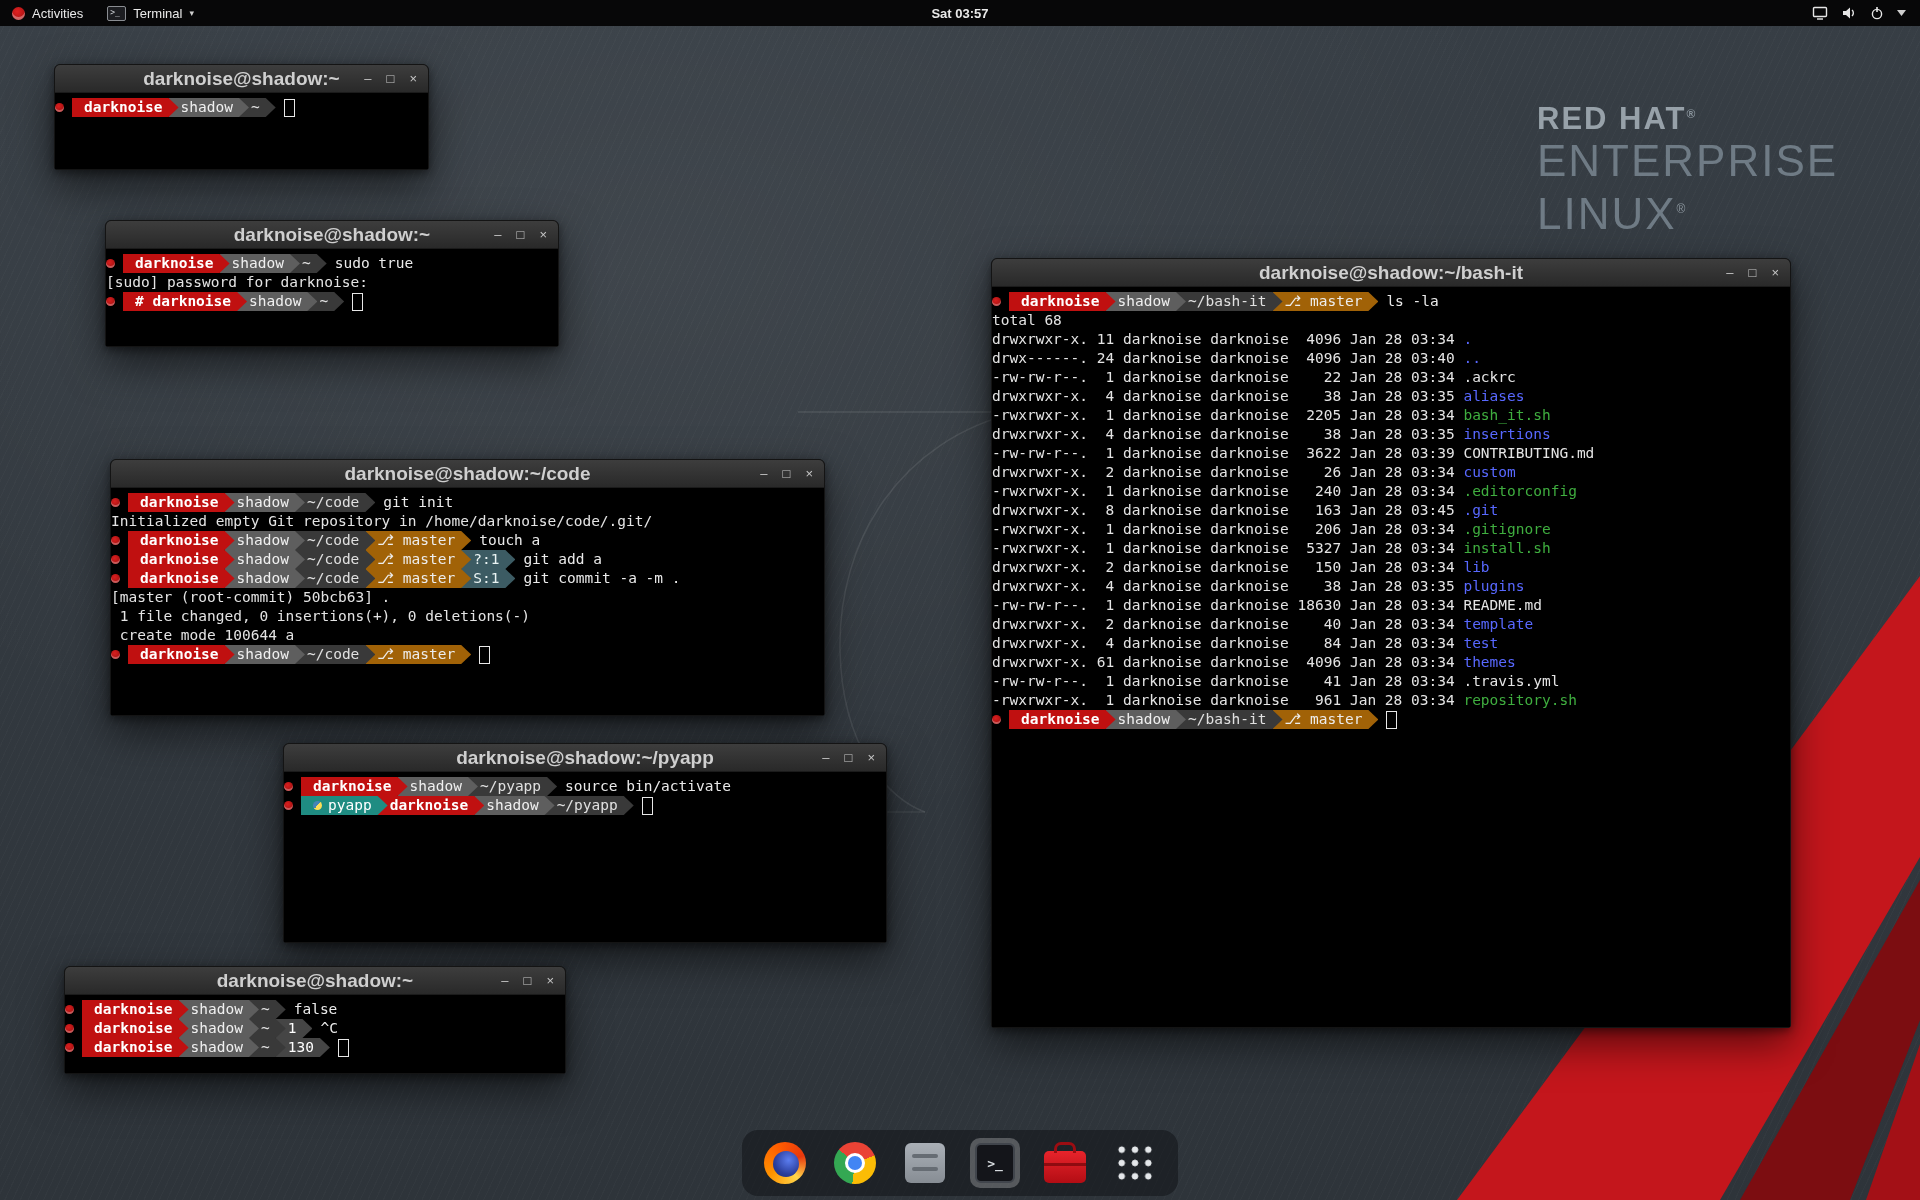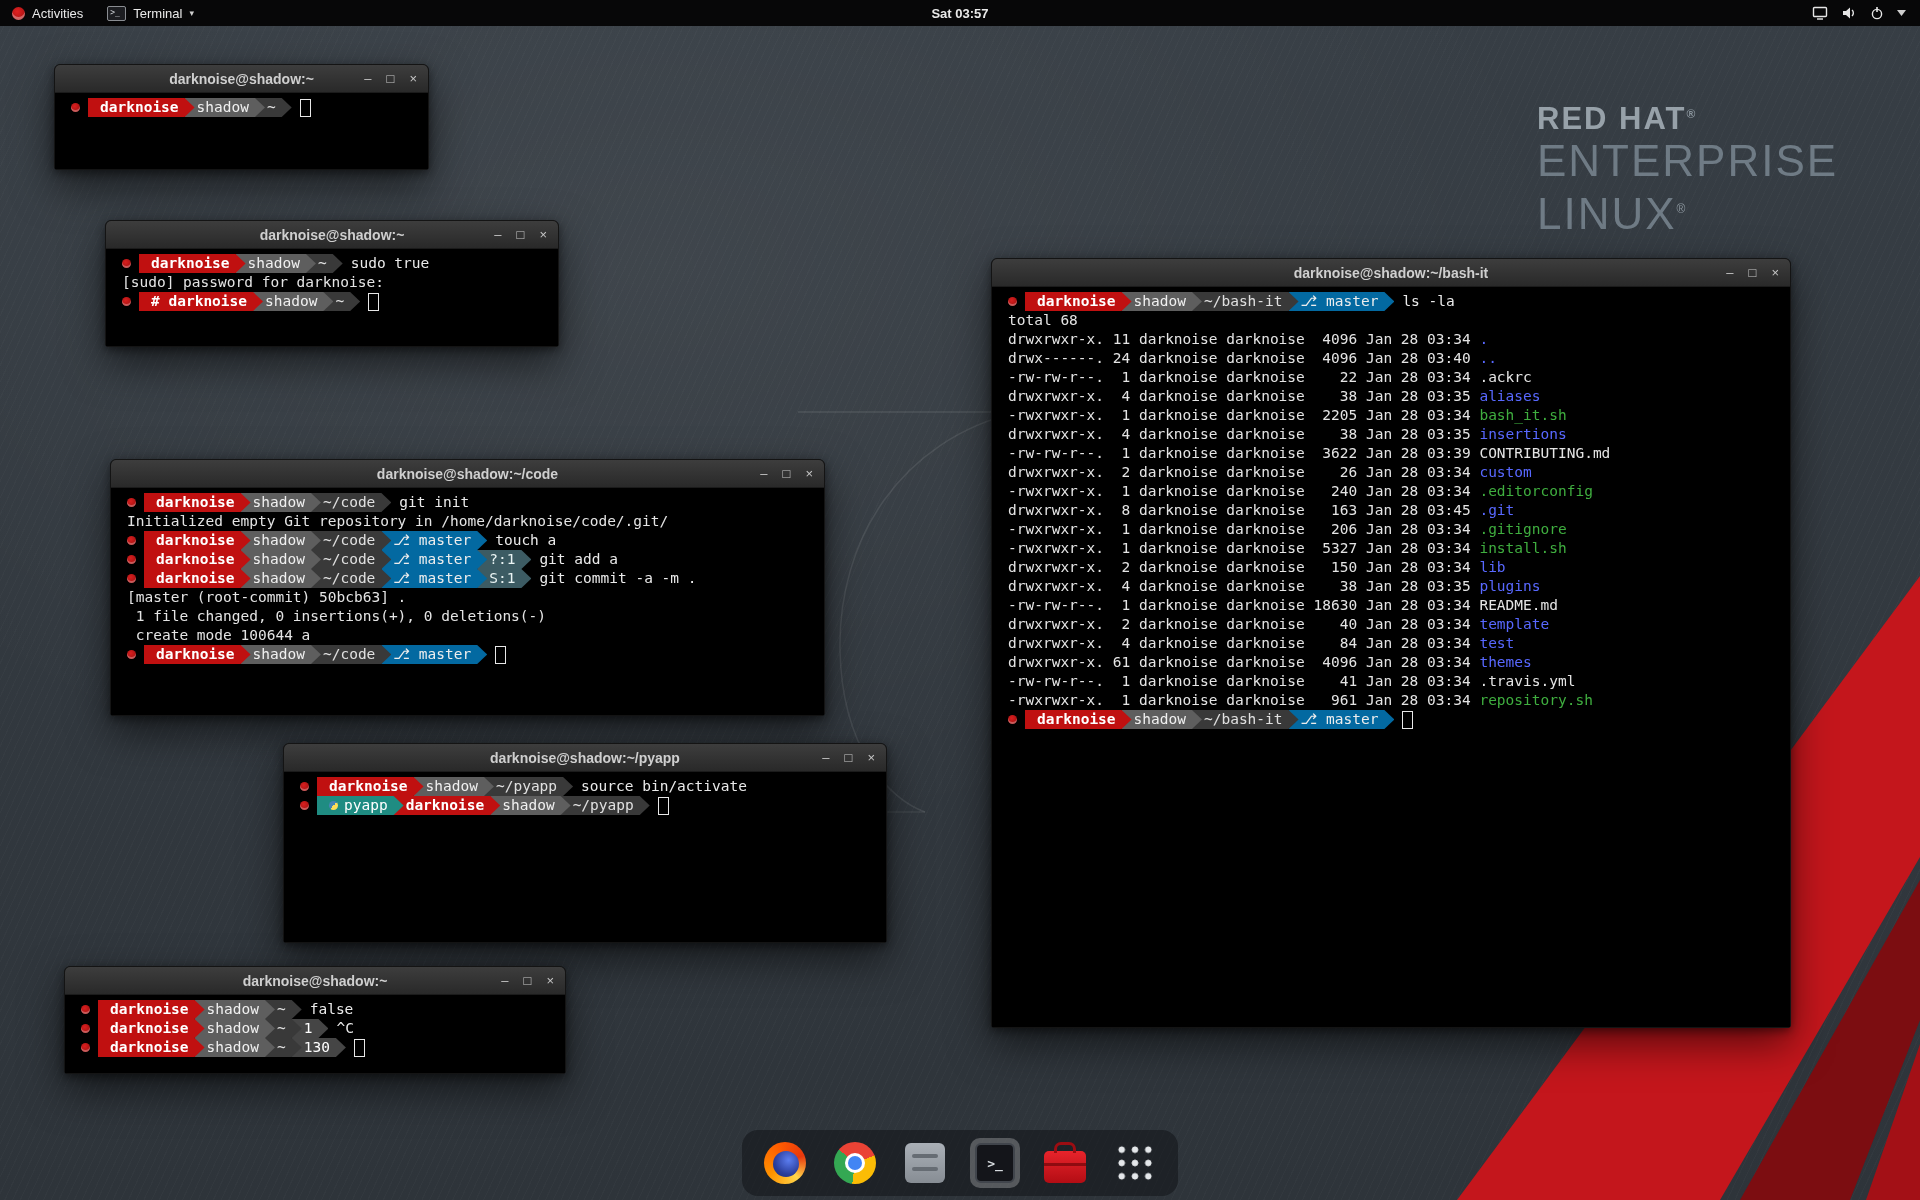--- a/index.html
+++ b/index.html
@@ -29,41 +29,41 @@
   .b1{font-size:31px;font-weight:bold;letter-spacing:2px;color:#97a1a9;line-height:36px;}
   .b2,.b3{font-size:44px;letter-spacing:2px;color:#6f7b85;line-height:48px;}
   .breg{font-size:12px;vertical-align:super;color:#8a949c;}
   
   .twin{position:absolute;display:flex;flex-direction:column;background:#000;
     border:1px solid #141414;border-radius:6px 6px 3px 3px;z-index:10;
     box-shadow:0 16px 40px rgba(0,0,0,0.55), 0 3px 10px rgba(0,0,0,0.45);}
   .titlebar{flex:0 0 27px;height:27px;background:linear-gradient(#3d3d3d,#292929);
     border-bottom:1px solid #1b1b1b;border-radius:5px 5px 0 0;position:relative;
     display:flex;align-items:center;justify-content:center;}
-  .ttl{font-size:14px;font-weight:bold;color:#cfcfcf;}
+  .ttl{font-size:19px;font-weight:bold;color:#cfcfcf;}
   .wbtns{position:absolute;right:11px;top:0;bottom:0;display:flex;align-items:center;gap:15px;}
   .wbtn{color:#c6c6c6;font-size:13px;line-height:1;}
-  .tbody{flex:1;background:#000;padding:5px 16px;overflow:hidden;font-family:"DejaVu Sans Mono",monospace;}
+  .tbody{flex:1;background:#000;padding:5px 0;overflow:hidden;font-family:"DejaVu Sans Mono",monospace;}
   
   .tline{display:flex;align-items:stretch;height:19px;font-size:14.5px;color:#e4e4e4;}
   .tline span{white-space:pre;}
   .t-plain,.t-cmd,.t-blue,.t-green{line-height:19px;}
   .t-cmd{padding-left:18px;color:#eaeaea;}
   .t-blue{color:#5868ff;}
   .t-green{color:#3fae3f;}
   .t-hat{width:17px;display:flex;align-items:center;}
   .t-hat::before{content:"";width:9px;height:9px;border-radius:50%;
     background:radial-gradient(circle at 40% 35%, #d81f1f, #970c0c);box-shadow:inset 0 -2px 0 rgba(255,255,255,0.3);}
   .t-cursor{width:9px;height:16px;border:1px solid #e8e8e8;margin-left:18px;align-self:center;}
   .pl{position:relative;display:flex;align-items:center;padding:0 16px 0 12px;margin-right:-10px;
     clip-path:polygon(0 0, calc(100% - 10px) 0, 100% 50%, calc(100% - 10px) 100%, 0 100%);line-height:19px;}
   .pl-red{background:#c01010;color:#ffffff;font-weight:bold;}
   .pl-gray{background:#5e5e5e;color:#f0f0f0;}
   .pl-dark{background:#393939;color:#e0e0e0;}
-  .pl-branch{background:#0369a1;color:#ededed;}
+  .pl-branch{background:#a16207;color:#ededed;}
   .pl-status{background:#3c5b63;color:#eaf4f4;}
   .pl-exit{background:#454545;color:#ffffff;}
   .pl-venv{background:#1f8c82;color:#ffffff;gap:6px;}
   .pl-venv::before{content:"";width:9px;height:9px;border-radius:50%;
     background:linear-gradient(135deg,#4584b6 50%,#ffde57 50%);}
   
   .dock{position:absolute;left:50%;bottom:4px;transform:translateX(-50%);display:flex;gap:20px;
     align-items:center;padding:8px 18px;background:rgba(13,15,19,0.5);border-radius:16px;z-index:50;}
   .dock-item{width:50px;height:50px;display:flex;align-items:center;justify-content:center;border-radius:10px;}
   .dock-item.active{background:rgba(255,255,255,0.25);}

